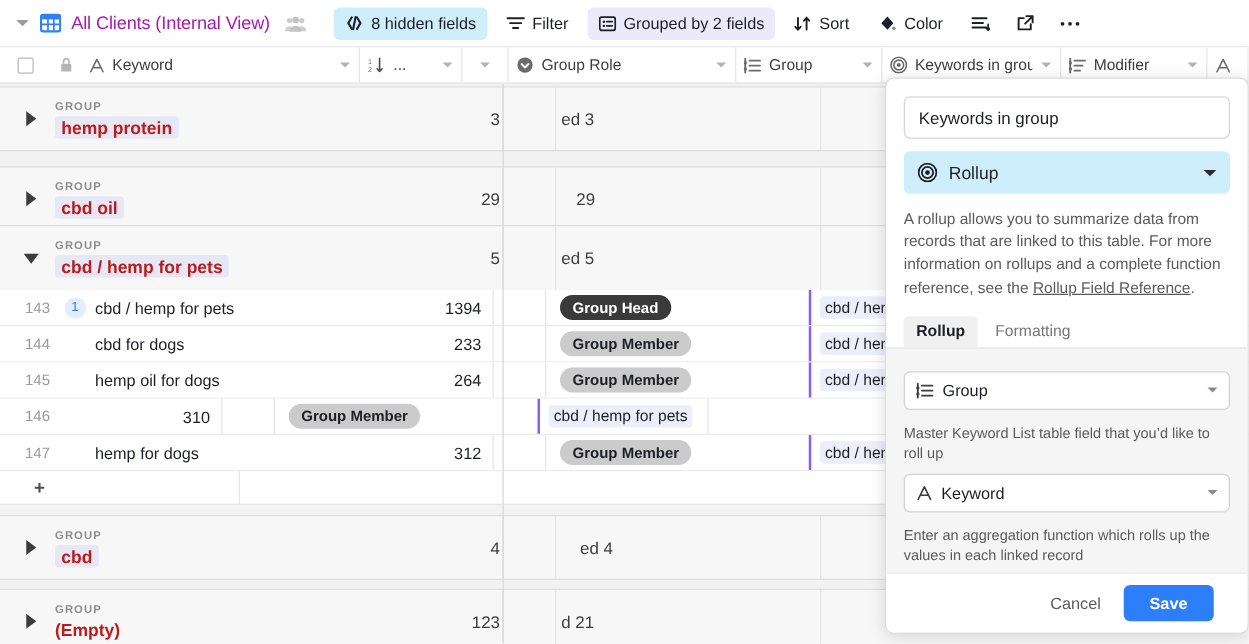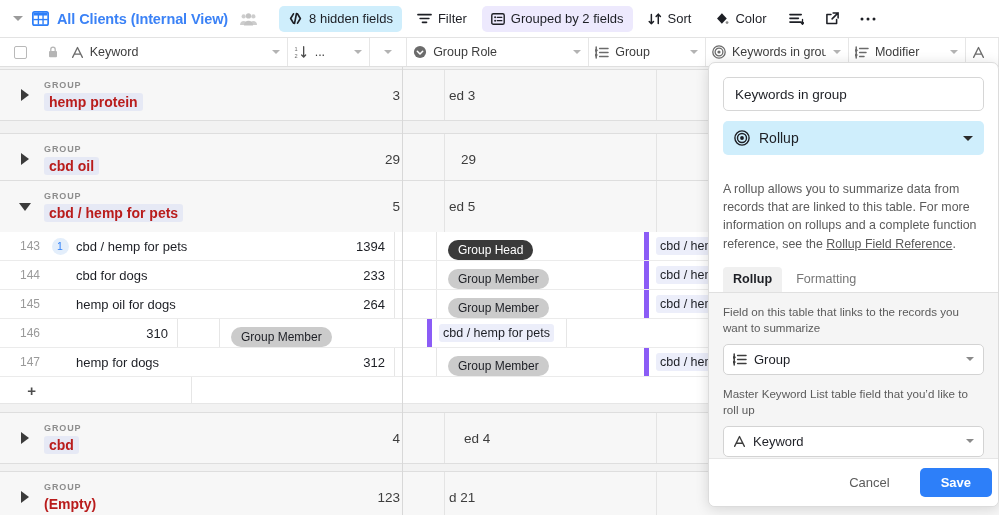--- a/index.html
+++ b/index.html
@@ -25,21 +25,21 @@
     width: 20px; height: 28px; display: flex; align-items: center; justify-content: center;
     cursor: pointer;
   }
   .tri-down {
     width: 0; height: 0;
     border-left: 5px solid transparent; border-right: 5px solid transparent;
     border-top: 5px solid #9b9b9b;
   }
   .tb-viewicon { margin: 0 8px 0 4px; display: flex; align-items: center; }
   .tb-title {
-    font-size: 14.5px; font-weight: bold; color: #3b82f6; letter-spacing: -0.1px;
+    font-size: 14.5px; font-weight: normal; color: #a21caf; letter-spacing: -0.1px;
     white-space: nowrap;
   }
   .tb-people { margin-left: 12px; display:flex; align-items:center; opacity:.62; }
   .tb-btn {
     display: flex; align-items: center; gap: 6px;
     height: 26px; padding: 0 9px; margin-left: 6px;
     border-radius: 5px; font-size: 13px; color: #1d1f25;
     white-space: nowrap; cursor: pointer;
   }
   .tb-btn.hidden-fields { background: #cfeefc; margin-left: 22px; }
@@ -145,22 +145,23 @@
     width: 17px; height: 17px; border-radius: 50%; background: #e3eefb;
     color: #2d7ff9; font-size: 10.5px; display: flex; align-items: center; justify-content: center;
   }
   .c-keyword { flex: 1; display: flex; align-items: center; padding-left: 2px; }
   .c-vol {
     width: 104px; display: flex; align-items: center; justify-content: flex-end;
     padding-right: 9px; border-right: 1px solid #e6e6e6;
   }
   .c-narrow { width: 42px; border-right: 1px solid #e6e6e6; }
   .c-role {
-    width: 212px; display: flex; align-items: flex-end; padding-left: 11px;
-    border-right: 5px solid #8b5cf6;
+    width: 212px; display: flex; align-items: center; padding-left: 11px;
+    border-right: 2px solid #8b5cf6;
+    font-weight: bold;
   }
   .pill {
     font-size: 12px; border-radius: 20px; padding: 3px 10px; white-space: nowrap;
   }
   .pill.head { background: #3a3a3a; color: #fff; }
   .pill.member { background: #cbcbcb; color: #1d1f25; }
   .c-group {
     width: 135px; display: flex; align-items: center; padding-left: 7px;
     border-right: 1px solid #e6e6e6; overflow: hidden;
   }
@@ -196,21 +197,21 @@
     margin-top: 10px; width: 100%; height: 34px; border-radius: 5px; background: #cfeefc;
     display: flex; align-items: center; padding: 0 11px; gap: 9px; cursor: pointer;
   }
   .p-typeselect .tlabel { flex: 1; font-size: 14px; color: #1d1f25; }
   .tri-dk {
     width: 0; height: 0;
     border-left: 5px solid transparent; border-right: 5px solid transparent;
     border-top: 5px solid #2b2b2b;
   }
   .p-desc {
-    margin-top: 25px; font-size: 12.4px; line-height: 1.47; color: #5b5b5b;
+    margin-top: 11px; font-size: 12.4px; line-height: 1.47; color: #5b5b5b;
   }
   .p-desc a { color: #5b5b5b; text-decoration: underline; }
   .p-tabs {
     margin-top: 14px; display: flex; gap: 4px; padding: 0 14px;
     border-bottom: 1px solid #e0e0e0;
   }
   .p-tab {
     font-size: 12.6px; padding: 5px 10px 6px 10px; border-radius: 4px 4px 0 0;
     color: #767676; cursor: pointer;
   }
@@ -225,22 +226,22 @@
     display: flex; align-items: center; padding: 0 9px; gap: 7px; cursor: pointer;
   }
   .p-select .slabel { flex: 1; font-size: 13px; color: #1d1f25; }
   .tri-gr {
     width: 0; height: 0;
     border-left: 4.5px solid transparent; border-right: 4.5px solid transparent;
     border-top: 4.5px solid #8a8a8a;
   }
   .p-footer {
     background: #fff; border-top: 1px solid #e6e6e6;
-    display: flex; align-items: center; justify-content: flex-end; gap: 20px;
-    padding: 9px 6px;
+    display: flex; align-items: center; justify-content: flex-end; gap: 8px;
+    padding: 9px 27px;
   }
   .btn-cancel {
     font-size: 13px; color: #5b5b5b; background: none; border: none;
     padding: 6px 10px; cursor: pointer; font-family: "Liberation Sans", sans-serif;
   }
   .btn-save {
     font-size: 13px; font-weight: bold; color: #fff; background: #2d7ff9;
     border: none; border-radius: 5px; padding: 7px 21px; cursor: pointer;
     font-family: "Liberation Sans", sans-serif;
   }
@@ -668,21 +669,20 @@
         <span>A rollup allows you to summarize data from records that are linked to this table. For more information on rollups and a complete function reference, see the </span><a href="#">Rollup Field Reference</a><span>.</span>
       </div>
     </div>
 
     <div class="p-tabs">
       <div class="p-tab active">Rollup</div>
       <div class="p-tab">Formatting</div>
     </div>
 
     <div class="p-body">
-      <div class="p-help">Field on this table that links to the records you want to summarize</div>
       <div class="p-select">
         <span class="ic">
           <svg width="14" height="13" viewBox="0 0 14 13">
               <line x1="4.6" y1="2.5" x2="13" y2="2.5" stroke="#3d3d3d" stroke-width="1.5" stroke-linecap="round"></line>
               <line x1="4.6" y1="6.5" x2="13" y2="6.5" stroke="#3d3d3d" stroke-width="1.5" stroke-linecap="round"></line>
               <line x1="4.6" y1="10.5" x2="13" y2="10.5" stroke="#3d3d3d" stroke-width="1.5" stroke-linecap="round"></line>
               <line x1="1.2" y1="0.9" x2="1.2" y2="12.1" stroke="#3d3d3d" stroke-width="1.5" stroke-linecap="round"></line>
               <circle cx="1.2" cy="4.3" r="1.4" fill="#3d3d3d"></circle>
               <circle cx="1.2" cy="9.1" r="1.4" fill="#3d3d3d"></circle>
             </svg>

